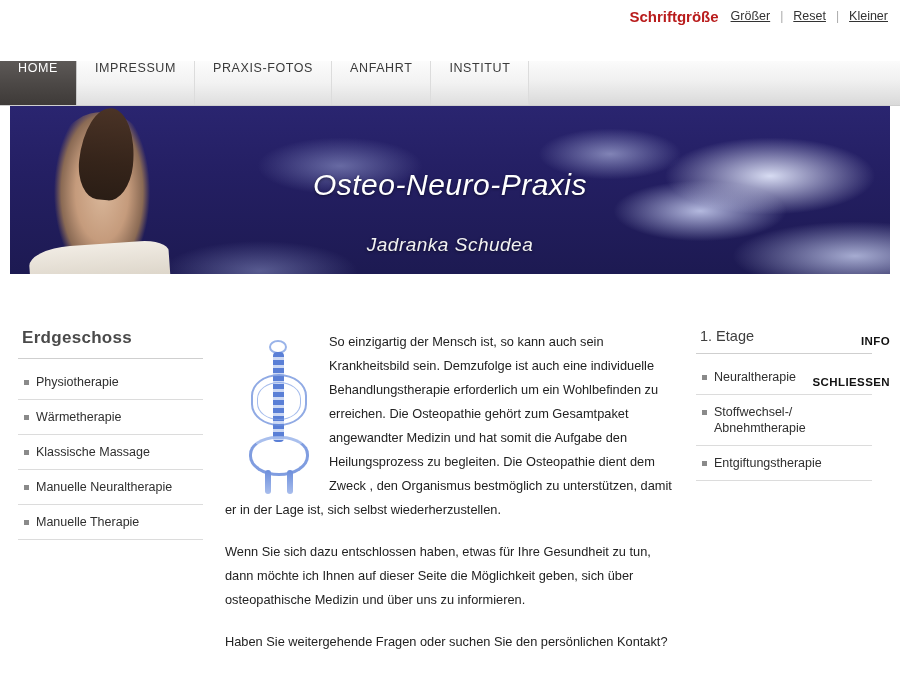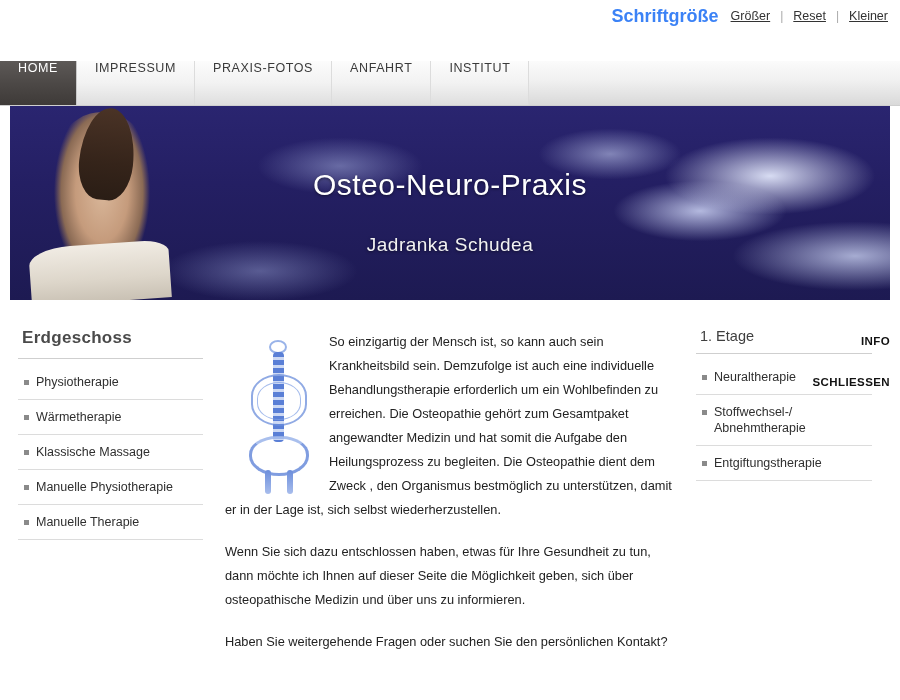--- a/index.html
+++ b/index.html
@@ -24,22 +24,22 @@
     display: flex;
     align-items: center;
     justify-content: flex-end;
     padding-right: 12px;
     gap: 10px;
     font-size: 13px;
     color: #333;
   }
   .fontbar .label {
     font-weight: bold;
-    color: #3b82f6;
-    font-size: 18px;
+    color: #b91c1c;
+    font-size: 15px;
     margin-right: 2px;
   }
   .fontbar a {
     color: #333;
     text-decoration: underline;
     font-size: 12.5px;
   }
   .fontbar .sep {
     color: #aaa;
     font-size: 12px;
@@ -72,23 +72,24 @@
   .nav .item.active {
     background: linear-gradient(to bottom, #5d5957 0%, #4b4745 55%, #3e3a38 100%);
     color: #ffffff;
     border-right: 1px solid #c9c9c9;
   }
 
   
   .hero {
     position: absolute;
     top: 106px; left: 10px;
-    width: 880px; height: 194px;
+    width: 880px; height: 168px;
     overflow: hidden;
     background: #23205e;
+    font-style: italic;
   }
   .hero .sky {
     position: absolute; inset: 0;
     background:
       radial-gradient(ellipse 150px 55px at 760px 70px, rgba(225,230,250,0.95) 0%, rgba(225,230,250,0.0) 70%),
       radial-gradient(ellipse 120px 42px at 690px 105px, rgba(205,212,245,0.85) 0%, rgba(205,212,245,0.0) 72%),
       radial-gradient(ellipse 170px 48px at 845px 150px, rgba(200,208,240,0.8) 0%, rgba(200,208,240,0.0) 72%),
       radial-gradient(ellipse 95px 34px at 600px 48px, rgba(190,198,235,0.6) 0%, rgba(190,198,235,0.0) 75%),
       radial-gradient(ellipse 110px 38px at 330px 60px, rgba(170,180,225,0.5) 0%, rgba(170,180,225,0.0) 75%),
       radial-gradient(ellipse 130px 40px at 250px 165px, rgba(160,170,220,0.45) 0%, rgba(160,170,220,0.0) 75%),
@@ -335,21 +336,21 @@
       <li>
         <span class="bullet"></span>
         <span>Wärmetherapie</span>
       </li>
       <li>
         <span class="bullet"></span>
         <span>Klassische Massage</span>
       </li>
       <li>
         <span class="bullet"></span>
-        <span>Manuelle Physiotherapie</span>
+        <span>Manuelle Neuraltherapie</span>
       </li>
       <li>
         <span class="bullet"></span>
         <span>Manuelle Therapie</span>
       </li>
     </ul>
   </div>
 
   <div class="main">
     <div class="spine">

